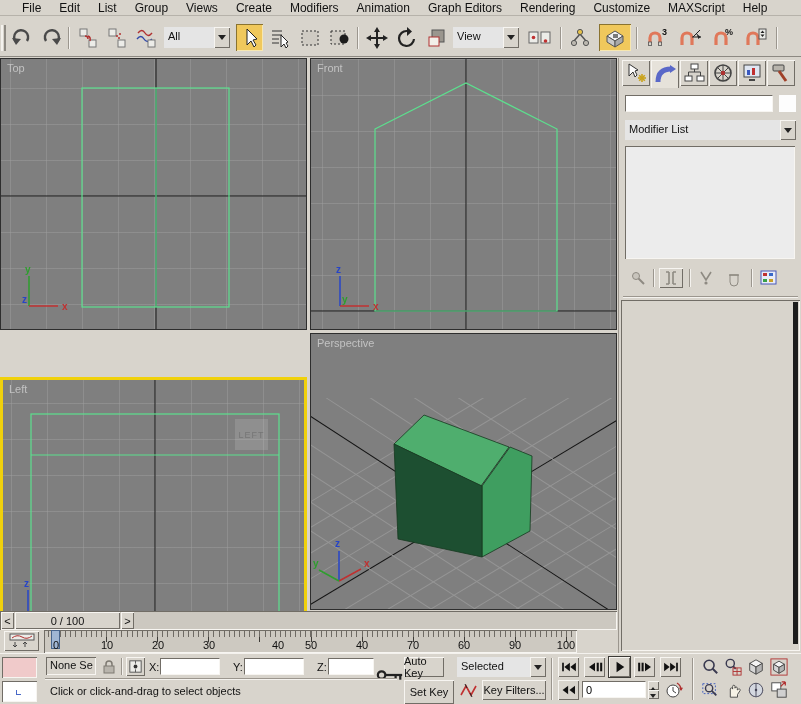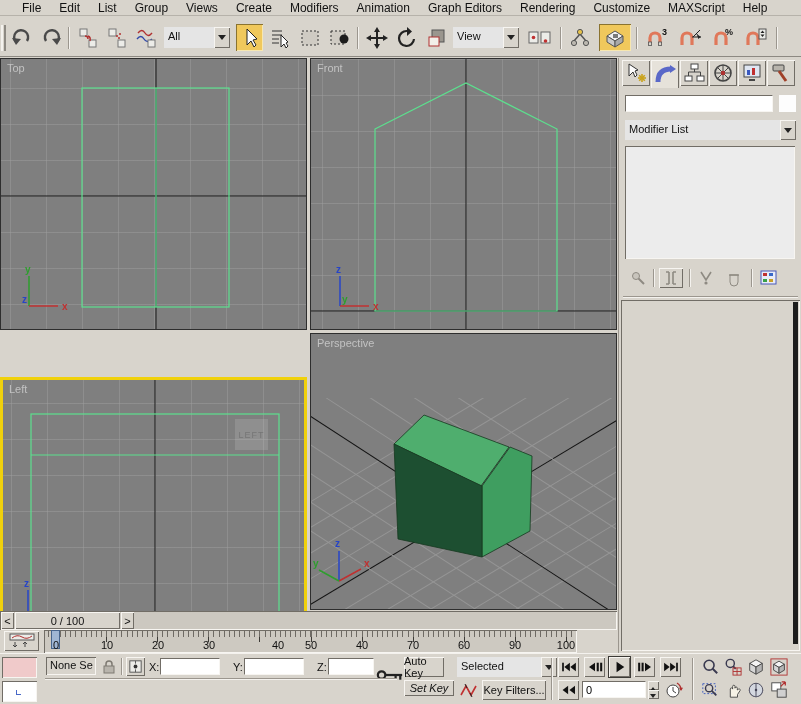--- a/index.html
+++ b/index.html
@@ -552,28 +552,29 @@
     <div class="abs" style="left:376px; top:13px;">
       <svg width="28" height="16" viewBox="0 0 30 16">
           <circle cx="6" cy="8" r="4" fill="none" stroke="#222" stroke-width="2.4"></circle>
           <line x1="10" y1="8" x2="28" y2="8" stroke="#222" stroke-width="2.4"></line>
           <line x1="21" y1="8" x2="21" y2="13" stroke="#222" stroke-width="2.4"></line>
           <line x1="26" y1="8" x2="26" y2="13" stroke="#222" stroke-width="2.4"></line>
         </svg>
     </div>
 
     <div class="groove" style="left:45px; top:24px; width:352px;"></div>
+    <span class="lbl" style="left:50px; top:31px;">Click or click-and-drag to select objects</span>
 
     <div class="btn raised" style="left:404px; top:3px; width:40px; height:20px;">
         <span>Auto Key</span>
       </div>
-    <div class="btn raised" style="left:404px; top:26px; width:50px; height:16px;font-style:italic;">
+    <div class="btn raised" style="left:404px; top:26px; width:50px; height:24px;">
         <span>Set Key</span>
       </div>
-    <div class="combo" style="left:457px; top:3px; width:100px; height:20px;">
+    <div class="combo" style="left:457px; top:3px; width:89px; height:20px;">
       <span class="txt">Selected</span>
         <span class="arr"></span>
     </div>
     <div class="btn" style="left:457px; top:26px; width:22px; height:20px;">
       <svg width="20" height="18" viewBox="0 0 20 18">
           <path d="M3 14 L8 5 L13 14 L18 5" fill="none" stroke="#c03030" stroke-width="1.6"></path>
           <g stroke="#222">
             <line x1="7" y1="3" x2="9" y2="7"></line>
             <line x1="12" y1="12" x2="14" y2="16"></line>
           </g>

